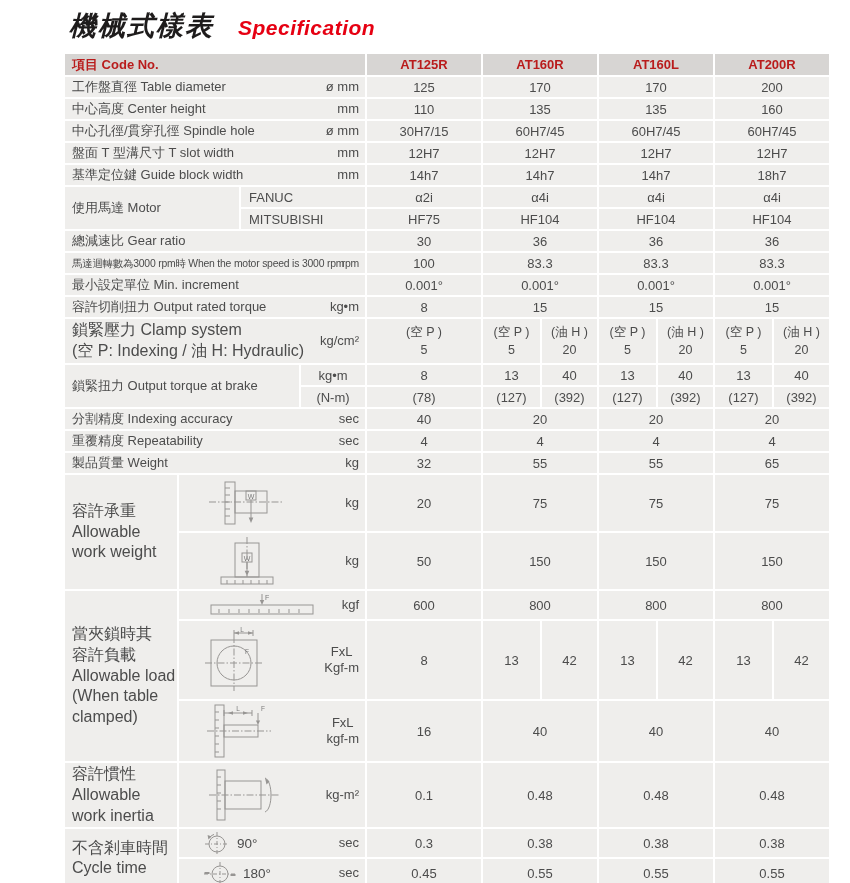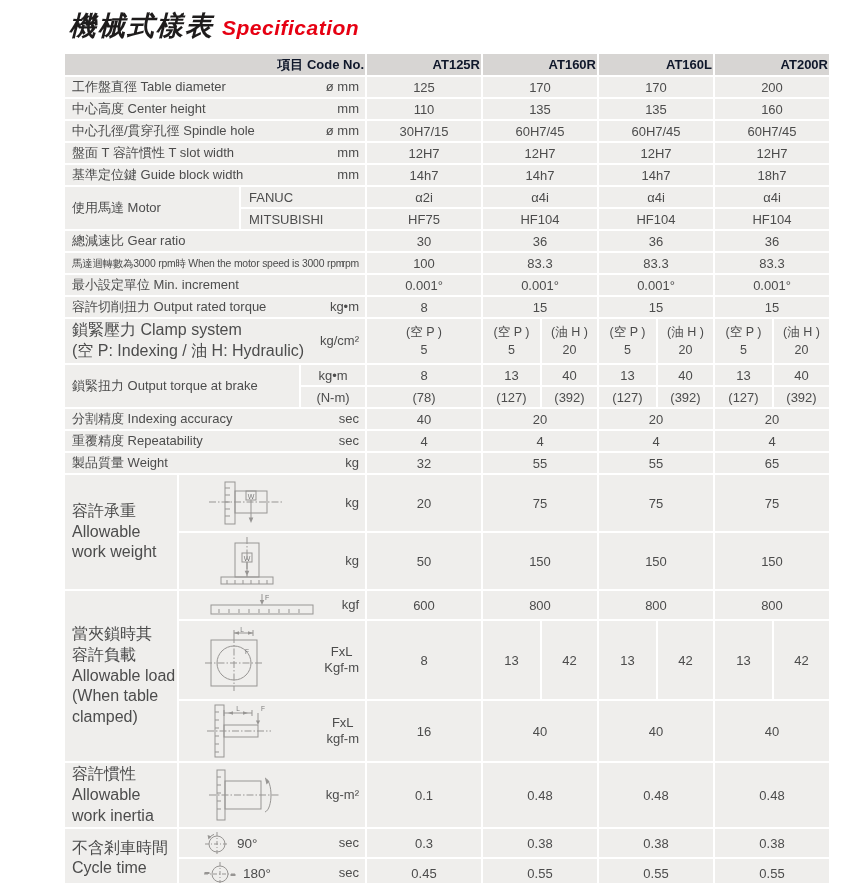--- a/index.html
+++ b/index.html
@@ -2,27 +2,27 @@
 <html><head>
 <meta charset="utf-8">
 <style>
   html,body{margin:0;padding:0;}
   body{
     width:850px;height:883px;background:#ffffff;
     font-family:"Liberation Sans","DejaVu Sans",sans-serif;
     color:#4c4c4c;overflow:hidden;
   }
   .page{padding-left:63px;padding-top:6px;}
-  .title-row{display:flex;align-items:baseline;gap:8px;margin:2px 0 8px 6px;}
+  .title-row{display:flex;align-items:baseline;gap:24px;margin:2px 0 8px 6px;}
   .title-zh{font-size:27px;font-weight:bold;font-style:italic;color:#1e1c1c;letter-spacing:2px;}
   .title-en{font-size:21px;font-weight:bold;font-style:italic;color:#e60012;letter-spacing:0.5px;}
 
   table.spec{border-collapse:separate;border-spacing:2px;table-layout:fixed;}
   table.spec td{background:#efeeec;font-size:13px;vertical-align:middle;overflow:hidden;}
-  tr.hdr td{background:#d7d5d3;font-weight:bold;color:#0f172a;text-align:right;}
+  tr.hdr td{background:#d7d5d3;font-weight:bold;color:#b91c1c;}
   td.val{text-align:center;}
   td.label{text-align:left;padding-left:7px;position:relative;}
   td.sub{text-align:left;padding-left:8px;}
   td.unit{text-align:center;}
   td.diag{position:relative;text-align:left;padding-left:24px;}
   td.hlabel{text-align:left;padding-left:7px;}
   .u{position:absolute;right:6px;top:50%;transform:translateY(-50%);text-align:center;line-height:1.25;}
   .lines{display:block;line-height:1.3;}
   td.label .lines{font-size:16px;}
   td.val .lines{font-size:12.5px;line-height:1.45;}
@@ -81,21 +81,21 @@
           <td colspan="2" class="val"><span class="txt">160</span></td>
         </tr>
         <tr class="h20">
           <td colspan="4" class="label"><span class="txt">中心孔徑/貫穿孔徑 Spindle hole</span><span class="u">ø mm</span></td>
           <td colspan="2" class="val"><span class="txt">30H7/15</span></td>
           <td colspan="2" class="val"><span class="txt">60H7/45</span></td>
           <td colspan="2" class="val"><span class="txt">60H7/45</span></td>
           <td colspan="2" class="val"><span class="txt">60H7/45</span></td>
         </tr>
         <tr class="h20">
-          <td colspan="4" class="label"><span class="txt">盤面 T 容許慣性 T slot width</span><span class="u">mm</span></td>
+          <td colspan="4" class="label"><span class="txt">盤面 T 型溝尺寸 T slot width</span><span class="u">mm</span></td>
           <td colspan="2" class="val"><span class="txt">12H7</span></td>
           <td colspan="2" class="val"><span class="txt">12H7</span></td>
           <td colspan="2" class="val"><span class="txt">12H7</span></td>
           <td colspan="2" class="val"><span class="txt">12H7</span></td>
         </tr>
         <tr class="h20">
           <td colspan="4" class="label"><span class="txt">基準定位鍵 Guide block width</span><span class="u">mm</span></td>
           <td colspan="2" class="val"><span class="txt">14h7</span></td>
           <td colspan="2" class="val"><span class="txt">14h7</span></td>
           <td colspan="2" class="val"><span class="txt">14h7</span></td>

